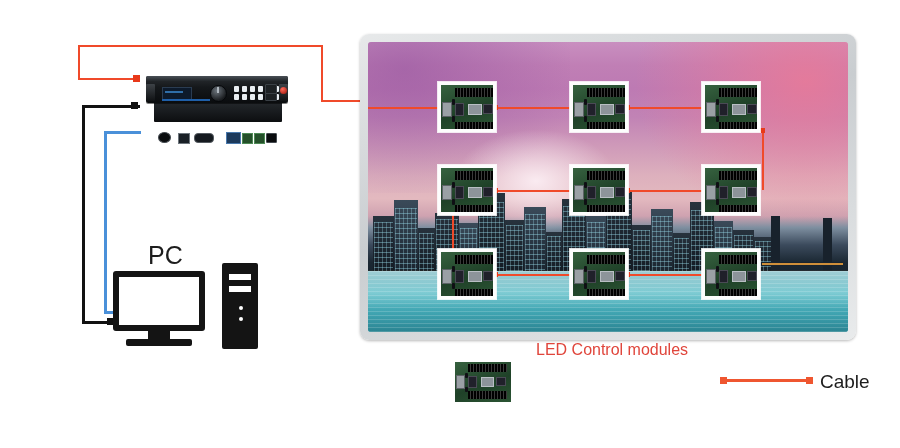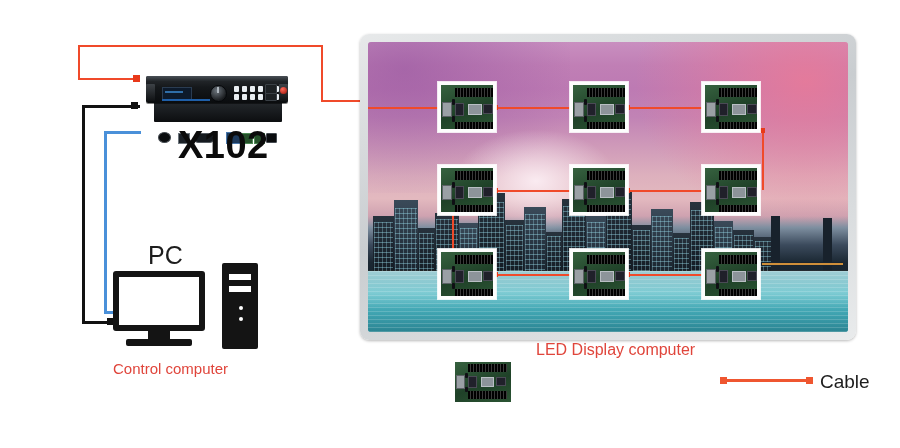--- a/index.html
+++ b/index.html
@@ -177,33 +177,31 @@
           <b></b>
           <b></b>
           <b></b>
           <b></b>
       </div>
       <div class="sbtn a"></div>
       <div class="sbtn b"></div>
       <div class="pwr"></div>
     </div>
   </div>
-  <div class="lbl x102">X102</div>
 
   <div class="lbl pc">PC</div>
   <div class="monitor"></div>
   <div class="mstand"></div>
   <div class="mbase"></div>
   <div class="tower">
     <div class="tslot" style="top:11px;"></div>
     <div class="tslot" style="top:23px;"></div>
     <div class="tdot" style="top:43px;"></div>
     <div class="tdot" style="top:54px;"></div>
   </div>
-  <div class="lbl ctrl">Control computer</div>
 
   <div class="panel">
     <div class="screen">
       <div class="sky-purpL"></div>
       <div class="sky-pinkR"></div>
       <div class="sky-glow"></div>
 
       <div class="skyline">
         <div class="bld" style="left:1%;bottom:0;width:4.5%;height:70%;"></div>
         <div class="bld lit" style="left:5.5%;bottom:0;width:5%;height:88%;"></div>
@@ -370,21 +368,21 @@
           <div class="chip lt" style="left:27px;top:19px;width:12px;height:9px;"></div>
           <div class="chip" style="left:14px;top:18px;width:7px;height:11px;"></div>
           <div class="chip" style="left:42px;top:19px;width:8px;height:8px;"></div>
           <div class="cap" style="left:11px;top:14px;width:3px;height:6px;"></div>
           <div class="cap" style="left:11px;top:31px;width:3px;height:6px;"></div>
         </div>
       </div>
     </div>
   </div>
 
-  <div class="lbl ledmod">LED Display computer</div>
+  <div class="lbl ledmod">LED Control modules</div>
 
   <div class="legcard">
     <div class="card" style="left:0;top:0;width:56px;height:40px;background:transparent;box-shadow:none;padding:0;">
       <div class="pcb">
         <div class="rj45" style="top:13px;width:7px;height:12px;"></div>
         <div class="hdr" style="left:13px;top:2px;width:39px;height:8px;"></div>
         <div class="hdr" style="left:13px;top:29px;width:39px;height:8px;"></div>
         <div class="chip lt" style="left:26px;top:15px;width:11px;height:8px;"></div>
         <div class="chip" style="left:13px;top:14px;width:7px;height:10px;"></div>
         <div class="chip" style="left:41px;top:15px;width:8px;height:7px;"></div>

